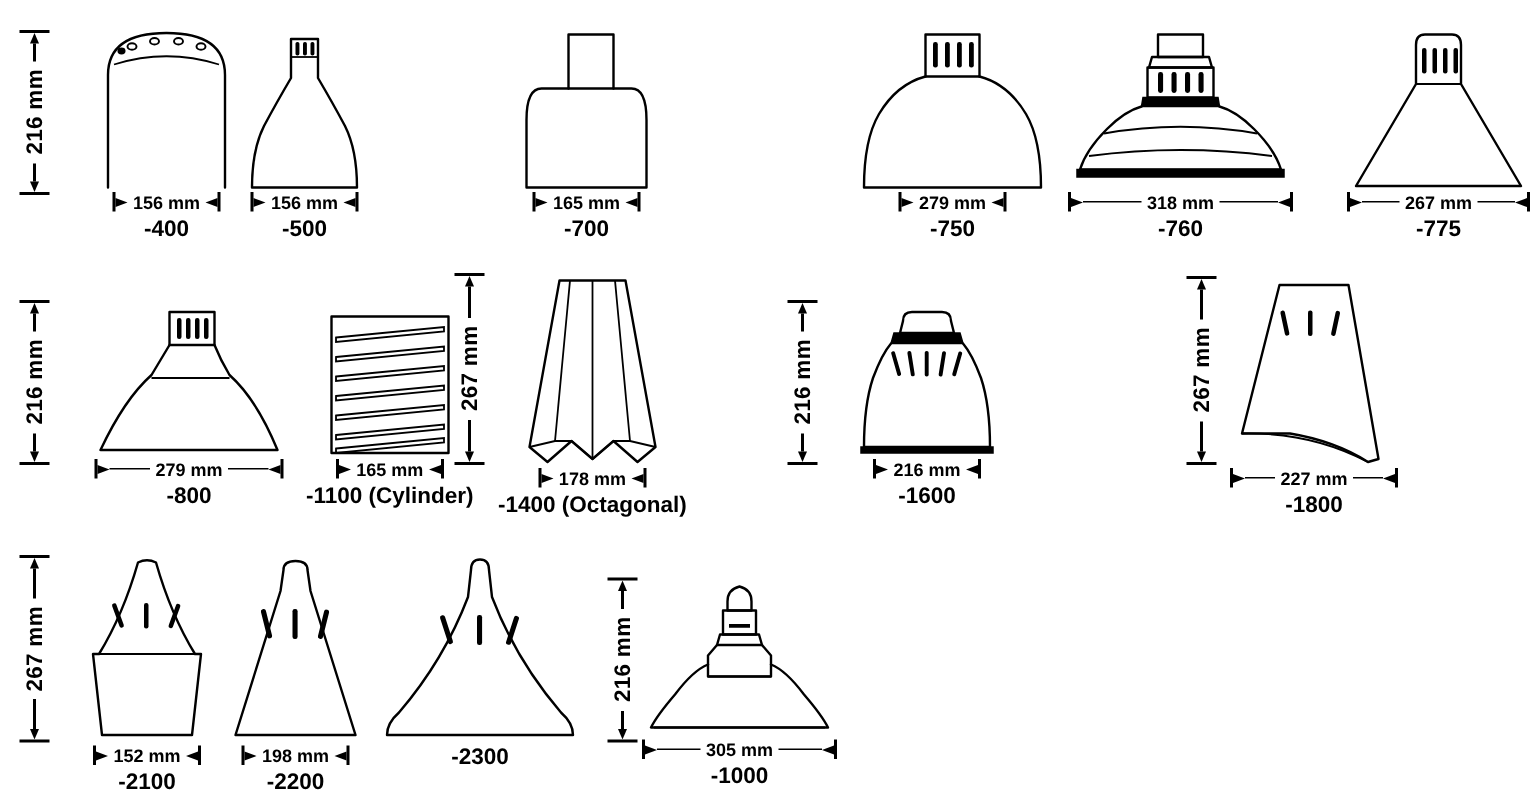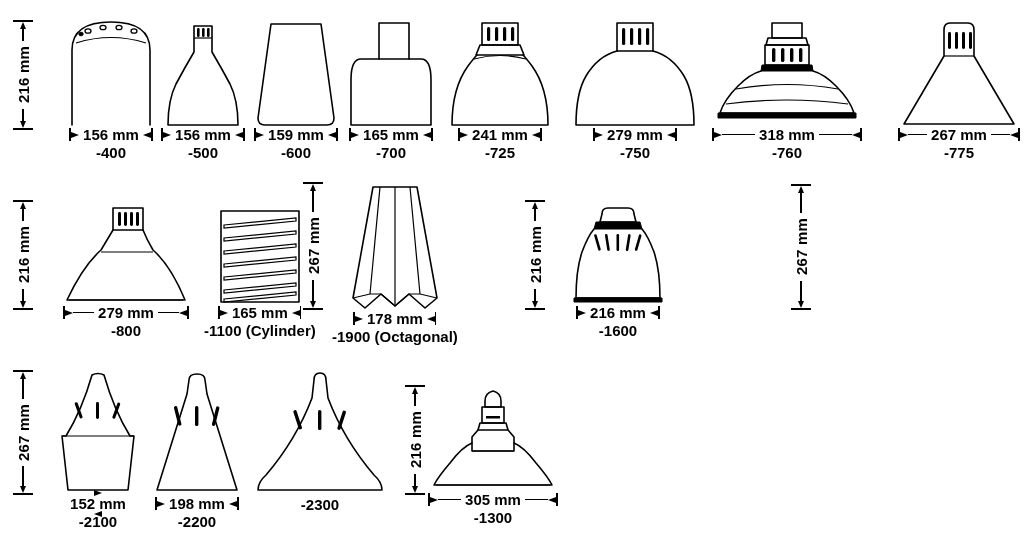--- a/index.html
+++ b/index.html
@@ -27,21 +27,21 @@
   .cell{position:absolute;display:flex;flex-direction:column;align-items:center;}
   .art{position:relative;}
   .art svg{display:block;overflow:visible;}
 
   
   .hdim{display:flex;align-items:center;justify-content:center;height:17px;position:relative;}
   .hdim .endcap{width:1.6px;background:#000;height:13px;}
   .hdim .arr-l{width:0;height:0;border-top:3.5px solid transparent;border-bottom:3.5px solid transparent;border-right:8px solid #000;}
   .hdim .arr-r{width:0;height:0;border-top:3.5px solid transparent;border-bottom:3.5px solid transparent;border-left:8px solid #000;}
   .hdim .hshaft{height:1.6px;background:#000;flex:1;min-width:4px;}
-  .hdim .hlabel{font-size:15px;font-weight:700;white-space:nowrap;padding:0 4px;line-height:1;}
+  .hdim .hlabel{font-size:12px;font-weight:700;white-space:nowrap;padding:0 4px;line-height:1;}
   .model{font-size:15px;font-weight:700;line-height:1.15;margin-top:1px;white-space:nowrap;}
   .stroke{fill:none;stroke:#000;stroke-width:1.6;stroke-linejoin:round;stroke-linecap:round;}
   .thin{fill:none;stroke:#000;stroke-width:1.2;}
   .slot{fill:#000;stroke:none;}
   .hole{fill:none;stroke:#000;stroke-width:1.3;}
   .fillblk{fill:#000;stroke:#000;stroke-width:1;}
 </style>
 </head>
 <body>
 
@@ -94,75 +94,38 @@
     <div class="hdim" style="width:96px;">
       <div class="endcap"></div>
         <div class="arr-r"></div>
       <div class="hlabel">156 mm</div>
       <div class="arr-l"></div>
         <div class="endcap"></div>
     </div>
     <div class="model">-500</div>
   </div>
 
-  <div class="cell" style="left:250px;top:14px;">
-    <div class="art">
-      <svg width="90" height="112" viewBox="0 0 90 112">
-        <path class="stroke" d="M20 10 L70 10 L83 104 Q83 111 76 111 L14 111 Q7 111 7 104 Z"></path>
-      </svg>
-    </div>
-    <div class="hdim" style="width:92px;">
-      <div class="endcap"></div>
-        <div class="arr-r"></div>
-      <div class="hlabel">159 mm</div>
-      <div class="arr-l"></div>
-        <div class="endcap"></div>
-    </div>
-    <div class="model">-600</div>
-  </div>
 
   <div class="cell" style="left:344px;top:14px;">
     <div class="art">
       <svg width="90" height="112" viewBox="0 0 90 112">
         <rect class="stroke" x="33" y="9" width="30" height="36"></rect>
         <path class="stroke" d="M33 45 L15 45 Q5 45 5 66 L5 111 L85 111 L85 66 Q85 45 75 45 L63 45"></path>
       </svg>
     </div>
     <div class="hdim" style="width:94px;">
       <div class="endcap"></div>
         <div class="arr-r"></div>
       <div class="hlabel">165 mm</div>
       <div class="arr-l"></div>
         <div class="endcap"></div>
     </div>
     <div class="model">-700</div>
   </div>
 
-  <div class="cell" style="left:444px;top:14px;">
-    <div class="art">
-      <svg width="112" height="112" viewBox="0 0 112 112">
-        <path class="stroke" d="M38 9 L74 9 L74 31 L38 31 Z"></path>
-        <path class="stroke" d="M36 31 L76 31 L80 41 L32 41 Z"></path>
-        <path class="stroke" d="M33 41 Q30 44 24 52 Q8 74 8 111 L104 111 Q104 74 88 52 Q82 44 79 41"></path>
-        <path class="thin" d="M30 45 Q56 38 82 45"></path>
-        <rect class="slot" x="43" y="13" width="3.2" height="14" rx="1.5"></rect>
-        <rect class="slot" x="51" y="13" width="3.2" height="14" rx="1.5"></rect>
-        <rect class="slot" x="59" y="13" width="3.2" height="14" rx="1.5"></rect>
-        <rect class="slot" x="67" y="13" width="3.2" height="14" rx="1.5"></rect>
-      </svg>
-    </div>
-    <div class="hdim" style="width:112px;">
-      <div class="endcap"></div>
-        <div class="arr-r"></div>
-      <div class="hlabel">241 mm</div>
-      <div class="arr-l"></div>
-        <div class="endcap"></div>
-    </div>
-    <div class="model">-725</div>
-  </div>
 
   <div class="cell" style="left:572px;top:14px;">
     <div class="art">
       <svg width="126" height="112" viewBox="0 0 126 112">
         <rect class="stroke" x="45" y="9" width="36" height="28"></rect>
         <path class="stroke" d="M45 37 Q26 42 14 62 Q4 79 4 111 L122 111 Q122 79 112 62 Q100 42 81 37"></path>
         <rect class="slot" x="50" y="14" width="3.2" height="17" rx="1.5"></rect>
         <rect class="slot" x="58" y="14" width="3.2" height="17" rx="1.5"></rect>
         <rect class="slot" x="66" y="14" width="3.2" height="17" rx="1.5"></rect>
         <rect class="slot" x="74" y="14" width="3.2" height="17" rx="1.5"></rect>
@@ -316,21 +279,21 @@
         <path class="thin" d="M34 112 L48 124 L62 112"></path>
       </svg>
     </div>
     <div class="hdim" style="width:98px;">
       <div class="endcap"></div>
         <div class="arr-r"></div>
       <div class="hlabel">178 mm</div>
       <div class="arr-l"></div>
         <div class="endcap"></div>
     </div>
-    <div class="model">-1900 (Octagonal)</div>
+    <div class="model">-1400 (Octagonal)</div>
   </div>
 
 
   <div class="vdim" style="left:518px;top:200px;height:110px;">
     <div class="tick"></div>
     <div class="arrowline">
       <div class="ar-up"></div>
       <div class="shaft"></div>
       <div class="vtext">216 mm</div>
       <div class="shaft"></div>
@@ -372,20 +335,43 @@
     <div class="arrowline">
       <div class="ar-up"></div>
       <div class="shaft"></div>
       <div class="vtext">267 mm</div>
       <div class="shaft"></div>
       <div class="ar-dn"></div>
     </div>
     <div class="tick"></div>
   </div>
 
+  <div class="cell" style="left:820px;top:184px;">
+    <div class="art">
+      <svg width="112" height="126" viewBox="0 0 112 126">
+        <path class="stroke" d="M33 6 L79 6 L99 122 L92 124 Q70 110 40 105 L8 105 Z"></path>
+        <path class="thin" d="M8 105 Q54 104 92 124"></path>
+        <g class="slot">
+          <rect x="35" y="23" width="3" height="17" rx="1.4" transform="rotate(-12 36 31)"></rect>
+          <rect x="52" y="23" width="3" height="17" rx="1.4"></rect>
+          <rect x="69" y="23" width="3" height="17" rx="1.4" transform="rotate(12 70 31)"></rect>
+        </g>
+      </svg>
+    </div>
+    <div class="hdim" style="width:112px;">
+      <div class="endcap"></div>
+        <div class="arr-r"></div>
+      <div class="hshaft"></div>
+      <div class="hlabel">227 mm</div>
+      <div class="hshaft"></div>
+      <div class="arr-l"></div>
+        <div class="endcap"></div>
+    </div>
+    <div class="model">-1800</div>
+  </div>
 
   <div class="vdim" style="left:6px;top:370px;height:125px;">
     <div class="tick"></div>
     <div class="arrowline">
       <div class="ar-up"></div>
       <div class="shaft"></div>
       <div class="vtext">267 mm</div>
       <div class="shaft"></div>
       <div class="ar-dn"></div>
     </div>
@@ -397,21 +383,21 @@
       <svg width="92" height="125" viewBox="0 0 92 125">
         <path class="stroke" d="M40 5 Q46 2 52 5 Q62 40 78 66 L82 66 L76 120 L16 120 L10 66 L14 66 Q30 40 40 5 Z"></path>
         <path class="thin" d="M10 66 L82 66"></path>
         <g class="slot">
           <rect x="25" y="32" width="3" height="17" rx="1.4" transform="rotate(-20 26 40)"></rect>
           <rect x="44" y="32" width="3" height="17" rx="1.4"></rect>
           <rect x="63" y="32" width="3" height="17" rx="1.4" transform="rotate(20 64 40)"></rect>
         </g>
       </svg>
     </div>
-    <div class="hdim" style="width:92px;flex-direction:column;">
+    <div class="hdim" style="width:92px;">
       <div class="endcap"></div>
         <div class="arr-r"></div>
       <div class="hlabel">152 mm</div>
       <div class="arr-l"></div>
         <div class="endcap"></div>
     </div>
     <div class="model">-2100</div>
   </div>
 
   <div class="cell" style="left:148px;top:370px;">
@@ -476,16 +462,16 @@
     </div>
     <div class="hdim" style="width:130px;">
       <div class="endcap"></div>
         <div class="arr-r"></div>
       <div class="hshaft"></div>
       <div class="hlabel">305 mm</div>
       <div class="hshaft"></div>
       <div class="arr-l"></div>
         <div class="endcap"></div>
     </div>
-    <div class="model">-1300</div>
+    <div class="model">-1000</div>
   </div>
 
 </div>
 
 </body></html>

